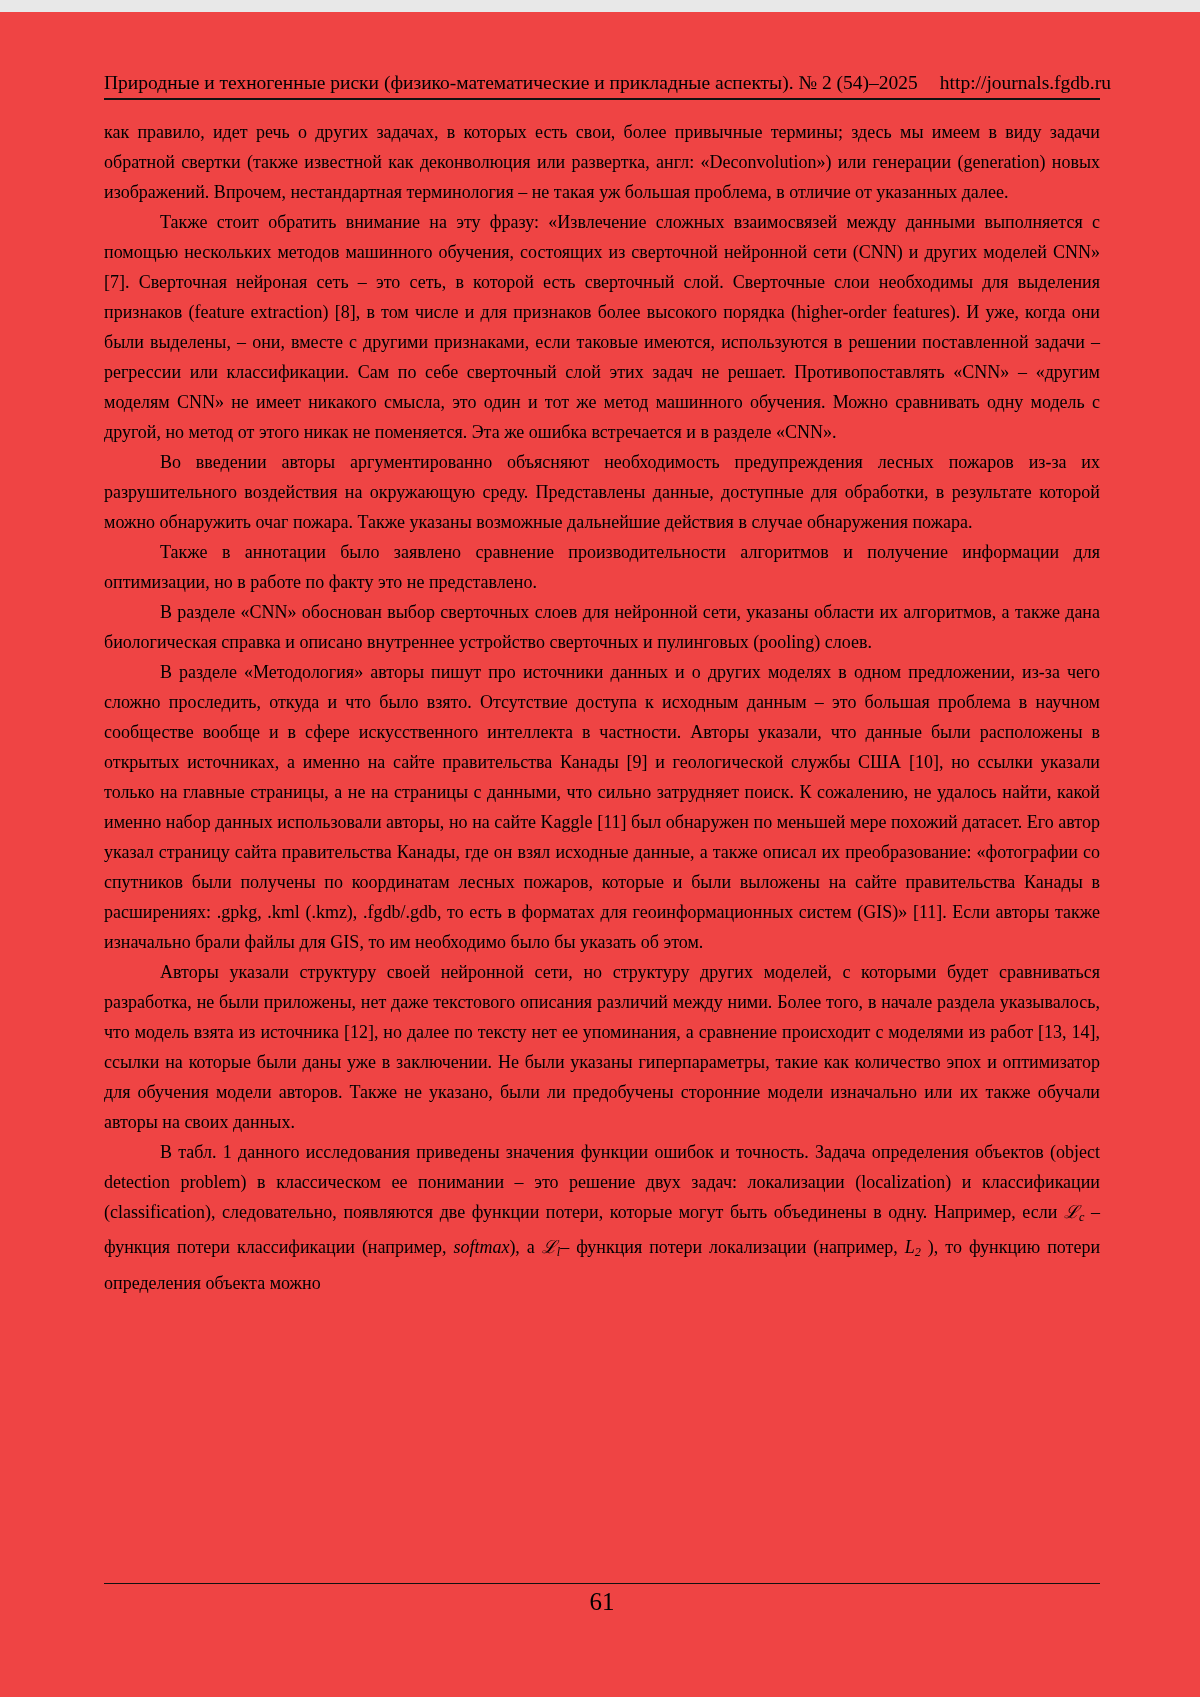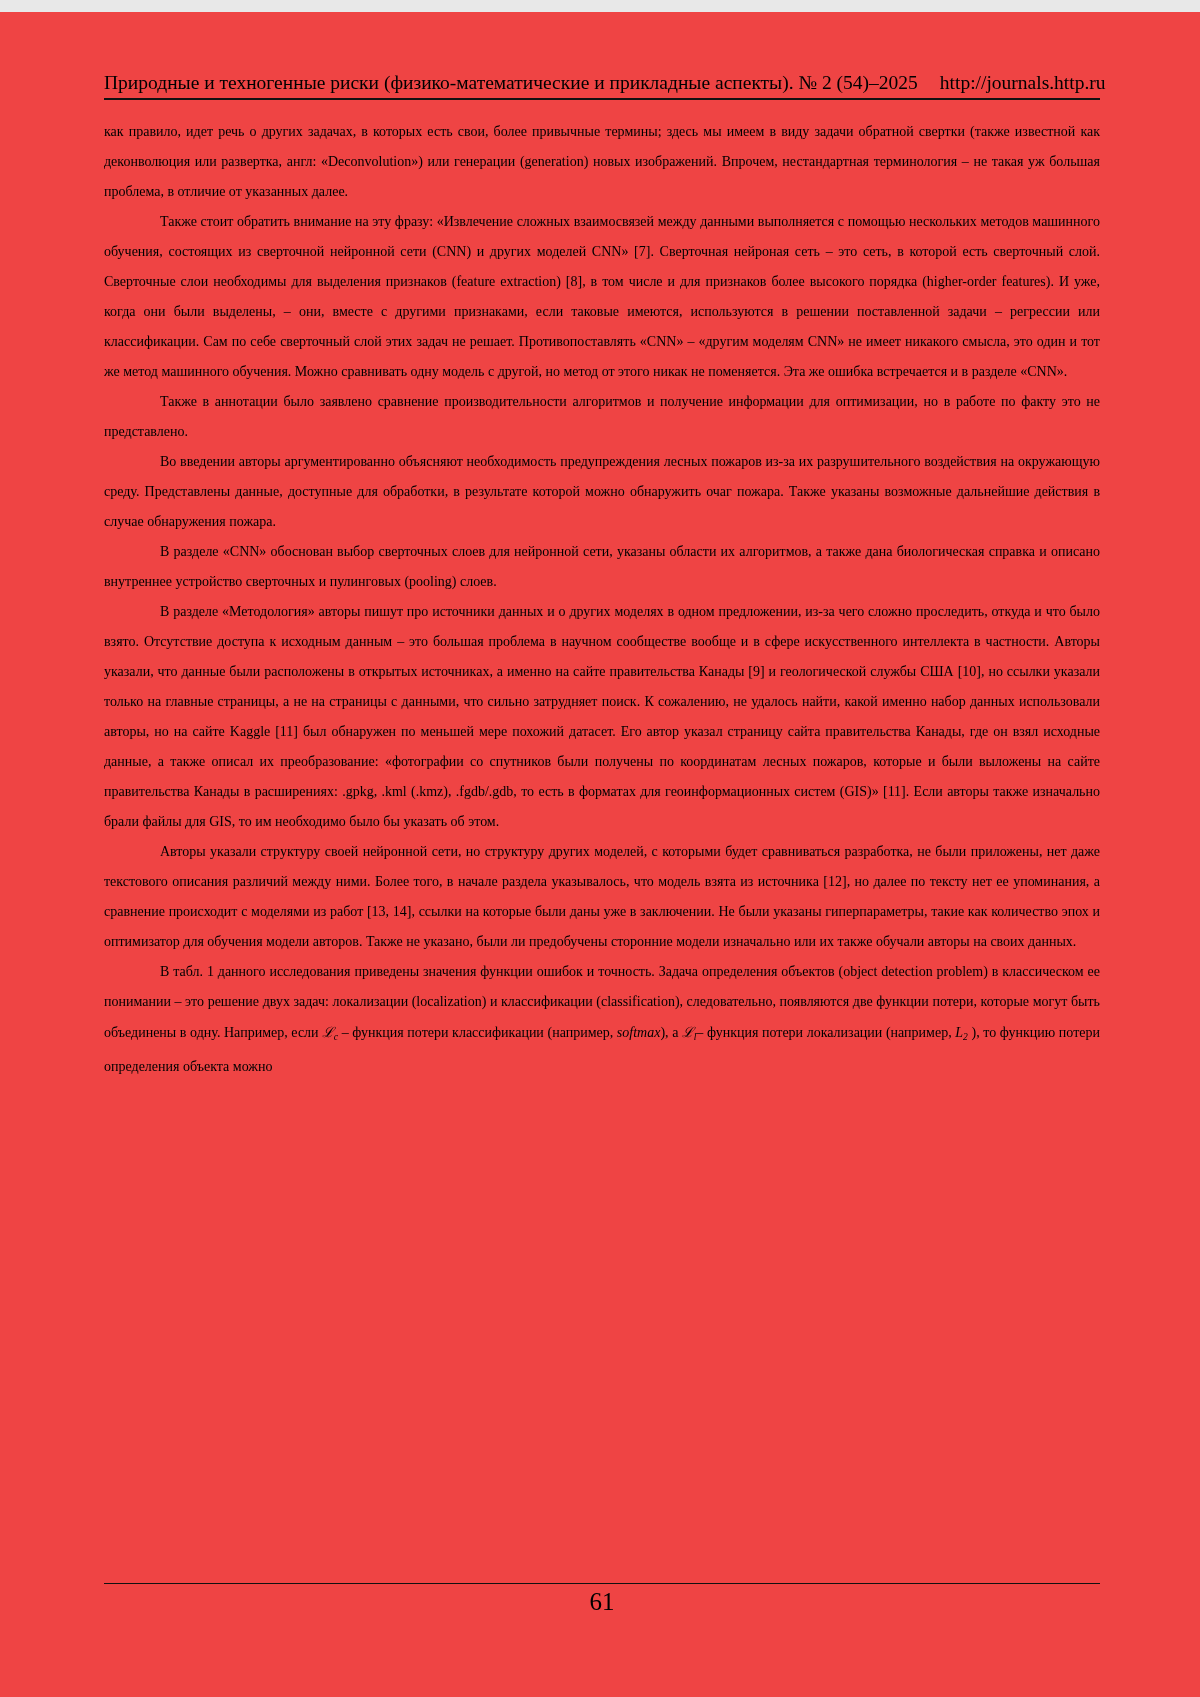--- a/index.html
+++ b/index.html
@@ -20,21 +20,21 @@
     justify-content: space-between;
     align-items: baseline;
     border-bottom: 2px solid #111111;
     padding-bottom: 4px;
     font-size: 19.5px;
     white-space: nowrap;
   }
   .header .gap { flex: 0 0 22px; }
   .body {
     margin-top: 17px;
-    font-size: 14px;
+    font-size: 18px;
     line-height: 30px;
     text-align: justify;
   }
   .para { margin: 0; text-indent: 56px; }
   .para:first-child { text-indent: 0; }
   .run-italic { font-style: italic; }
   .run-math { font-style: italic; font-family: "DejaVu Serif", "Liberation Serif", serif; }
   .run-sub {
     font-style: italic;
     font-size: 0.68em;
@@ -56,29 +56,29 @@
   .section-title { font-size: 20.5px; line-height: 27px; margin-top: 3px; }
 </style>
 </head>
 <body>
 
 <div class="page">
 
   <div class="header">
     <span>Природные и техногенные риски (физико-математические и прикладные аспекты). № 2 (54)–2025</span>
     <span class="gap"></span>
-    <span>http://journals.http.ru</span>
+    <span>http://journals.fgdb.ru</span>
   </div>
 
   <div class="body">
 
   <p class="para">как правило, идет речь о других задачах, в которых есть свои, более привычные термины; здесь мы имеем в виду задачи обратной свертки (также известной как деконволюция или развертка, англ: «Deconvolution») или генерации (generation) новых изображений. Впрочем, нестандартная терминология – не такая уж большая проблема, в отличие от указанных далее.</p>
       <p class="para">Также стоит обратить внимание на эту фразу: «Извлечение сложных взаимосвязей между данными выполняется с помощью нескольких методов машинного обучения, состоящих из сверточной нейронной сети (CNN) и других моделей CNN» [7]. Сверточная нейроная сеть – это сеть, в которой есть сверточный слой. Сверточные слои необходимы для выделения признаков (feature extraction) [8], в том числе и для признаков более высокого порядка (higher-order features). И уже, когда они были выделены, – они, вместе с другими признаками, если таковые имеются, используются в решении поставленной задачи – регрессии или классификации. Сам по себе сверточный слой этих задач не решает. Противопоставлять «CNN» – «другим моделям CNN» не имеет никакого смысла, это один и тот же метод машинного обучения. Можно сравнивать одну модель с другой, но метод от этого никак не поменяется. Эта же ошибка встречается и в разделе «CNN».</p>
+      <p class="para">Во введении авторы аргументированно объясняют необходимость предупреждения лесных пожаров из-за их разрушительного воздействия на окружающую среду. Представлены данные, доступные для обработки, в результате которой можно обнаружить очаг пожара. Также указаны возможные дальнейшие действия в случае обнаружения пожара.</p>
       <p class="para">Также в аннотации было заявлено сравнение производительности алгоритмов и получение информации для оптимизации, но в работе по факту это не представлено.</p>
-      <p class="para">Во введении авторы аргументированно объясняют необходимость предупреждения лесных пожаров из-за их разрушительного воздействия на окружающую среду. Представлены данные, доступные для обработки, в результате которой можно обнаружить очаг пожара. Также указаны возможные дальнейшие действия в случае обнаружения пожара.</p>
       <p class="para">В разделе «CNN» обоснован выбор сверточных слоев для нейронной сети, указаны области их алгоритмов, а также дана биологическая справка и описано внутреннее устройство сверточных и пулинговых (pooling) слоев.</p>
       <p class="para">В разделе «Методология» авторы пишут про источники данных и о других моделях в одном предложении, из-за чего сложно проследить, откуда и что было взято. Отсутствие доступа к исходным данным – это большая проблема в научном сообществе вообще и в сфере искусственного интеллекта в частности. Авторы указали, что данные были расположены в открытых источниках, а именно на сайте правительства Канады [9] и геологической службы США [10], но ссылки указали только на главные страницы, а не на страницы с данными, что сильно затрудняет поиск. К сожалению, не удалось найти, какой именно набор данных использовали авторы, но на сайте Kaggle [11] был обнаружен по меньшей мере похожий датасет. Его автор указал страницу сайта правительства Канады, где он взял исходные данные, а также описал их преобразование: «фотографии со спутников были получены по координатам лесных пожаров, которые и были выложены на сайте правительства Канады в расширениях: .gpkg, .kml (.kmz), .fgdb/.gdb, то есть в форматах для геоинформационных систем (GIS)» [11]. Если авторы также изначально брали файлы для GIS, то им необходимо было бы указать об этом.</p>
       <p class="para">Авторы указали структуру своей нейронной сети, но структуру других моделей, с которыми будет сравниваться разработка, не были приложены, нет даже текстового описания различий между ними. Более того, в начале раздела указывалось, что модель взята из источника [12], но далее по тексту нет ее упоминания, а сравнение происходит с моделями из работ [13, 14], ссылки на которые были даны уже в заключении. Не были указаны гиперпараметры, такие как количество эпох и оптимизатор для обучения модели авторов. Также не указано, были ли предобучены сторонние модели изначально или их также обучали авторы на своих данных.</p>
       <p class="para"><span>В табл. 1 данного исследования приведены значения функции ошибок и точность. Задача определения объектов (object detection problem) в классическом ее понимании – это решение двух задач: локализации (localization) и классификации (classification), следовательно, появляются две функции потери, которые могут быть объединены в одну. Например, если </span><span class="run-math">ℒ</span><span class="run-sub">c</span><span> – функция потери классификации (например, </span><span class="run-italic">softmax</span><span>), а </span><span class="run-math">ℒ</span><span class="run-sub">l</span><span>– функция потери локализации (например, </span><span class="run-italic">L</span><span class="run-sub">2</span><span> ), то функцию потери определения объекта можно</span></p>
     </div>
 
   <div class="footer">
     <div class="footer-rule"></div>
     <div class="page-number">61</div>
   </div>

